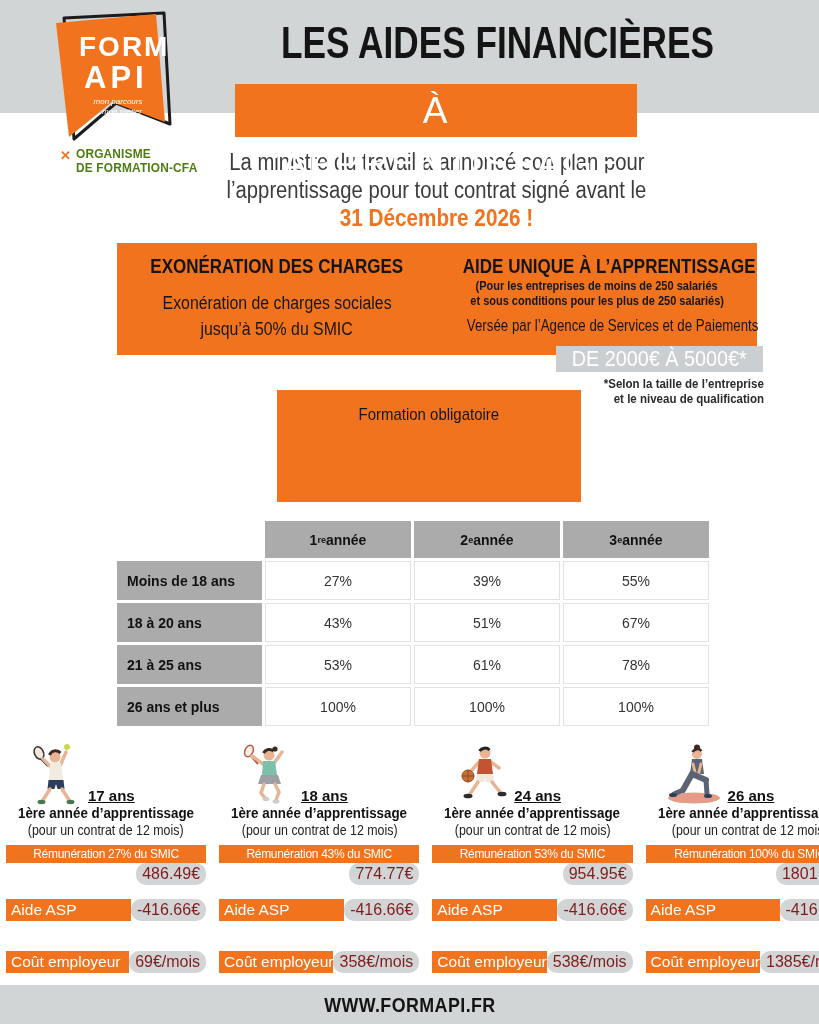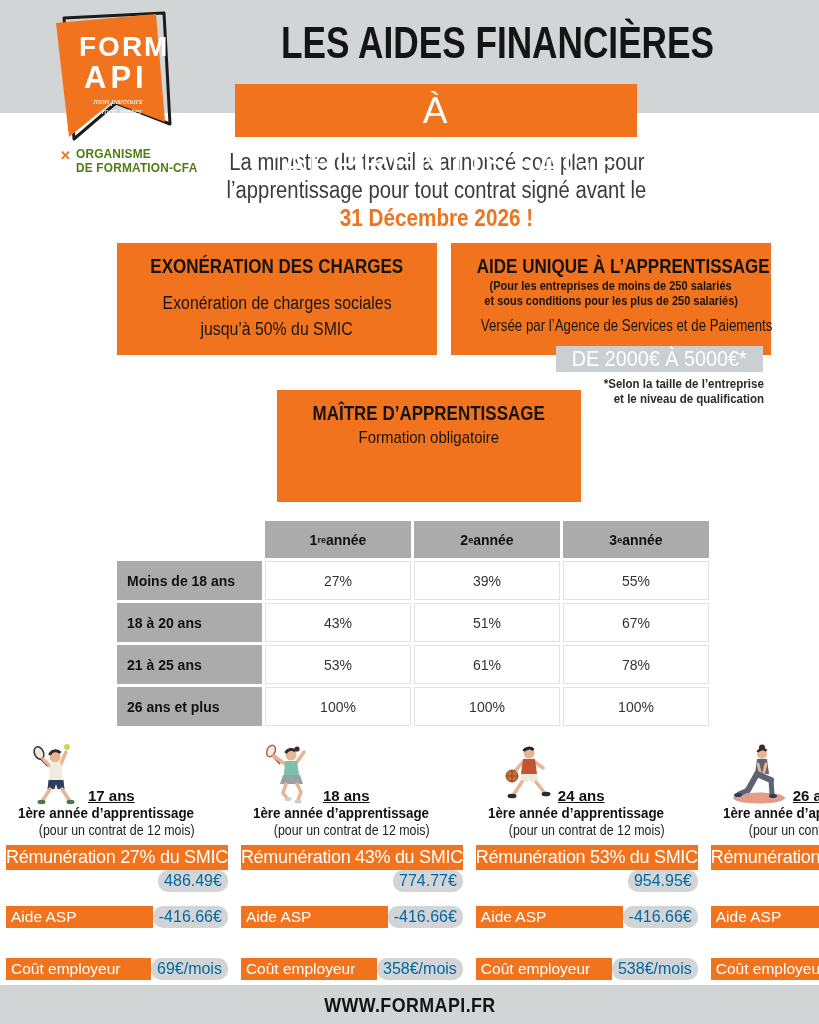--- a/index.html
+++ b/index.html
@@ -22,21 +22,21 @@
   .sx85{transform:scaleX(.85);}
   .sx88{transform:scaleX(.88);}
   .sx90{transform:scaleX(.90);}
   .or{transform-origin:right center;}
   .ol{transform-origin:left center;}
   
   .intro{position:absolute;left:54px;top:148px;width:765px;text-align:center;color:#3c3c3c;
          font-size:23px;line-height:28px;}
   .intro .date{color:#F2731D;font-weight:bold;}
   
-  .cards{position:absolute;left:117px;top:243px;display:flex;gap:14px;}
+  .cards{position:absolute;left:117px;top:243px;display:flex;gap:0;}
   .card{width:320px;height:112px;background:#F2731D;box-sizing:border-box;text-align:center;
         padding-top:12px;color:#161616;}
   .card-title{font-weight:bold;font-size:20px;color:#141414;}
   .card-body1{margin-top:12px;font-size:18px;line-height:26px;}
   .card-cond{margin-top:1px;font-size:12.5px;line-height:15px;font-weight:600;}
   .card-body2{margin-top:8px;font-size:16px;}
   .amount{position:absolute;left:556px;top:346px;width:207px;height:26px;background:#CBCFD1;z-index:6;
           color:#fff;font-size:22px;line-height:26px;text-align:center;}
   .amount-note{position:absolute;left:538px;top:376px;width:226px;text-align:right;
                font-size:12.8px;font-weight:600;line-height:15px;color:#2b2b2b;}
@@ -55,24 +55,24 @@
   sup{font-size:9px;line-height:0;}
   
   .profiles{position:absolute;left:6px;top:744px;width:807px;display:grid;
             grid-template-columns:repeat(4,1fr);gap:13px;}
   .p-head{position:relative;height:60px;}
   .p-icon{position:absolute;left:16px;top:-2px;}
   .p-age{position:absolute;left:82px;bottom:0;font-weight:bold;font-size:15px;color:#111;text-decoration:underline;}
   .p-t1{text-align:left;font-weight:bold;font-size:15.2px;color:#111;height:18px;}
   .p-t2{text-align:center;font-size:14.6px;color:#222;height:17px;}
   .bars{margin-top:6px;}
-  .bar-full{background:#F2731D;color:#fff;font-size:18px;letter-spacing:-.3px;text-align:center;
+  .bar-full{background:#F2731D;color:#fff;font-size:12px;letter-spacing:-.3px;text-align:center;
             padding:2px 0;white-space:nowrap;overflow:hidden;}
   .val-line{display:flex;justify-content:flex-end;}
-  .val-box{background:#D2D4D5;color:#0369a1;font-size:16px;padding:2px 6px;white-space:nowrap;border-radius:10px;}
+  .val-box{background:#D2D4D5;color:#7f1d1d;font-size:16px;padding:2px 6px;white-space:nowrap;border-radius:10px;}
   .bar-row{display:flex;margin-top:14px;}
   .bar-row.last{margin-top:30px;}
   .bar-lbl{flex:1;background:#F2731D;color:#fff;font-size:15.5px;padding:2px 0 2px 5px;
            white-space:nowrap;overflow:hidden;text-align:left;}
   
   .footer{position:absolute;left:0;bottom:0;width:819px;height:39px;background:#D2D5D6;
           display:flex;align-items:center;justify-content:center;}
   .footer-txt{font-weight:bold;font-size:21px;color:#141414;letter-spacing:.5px;text-decoration:underline;}
 </style>
 </head>
@@ -125,21 +125,20 @@
     </div>
   </div>
 
   <div class="amount"><span class="sx sx90">DE 2000€ À 5000€*</span></div>
   <div class="amount-note">
     <span class="sx sx90 or">*Selon la taille de l’entreprise</span><br>
     <span class="sx sx90 or">et le niveau de qualification</span>
   </div>
 
   <div class="maitre">
-    <div class="card-title"><span class="sx sx85">MAÎTRE D’APPRENTISSAGE</span></div>
     <div class="maitre-b2"><span class="sx sx88">Formation obligatoire</span></div>
   </div>
 
   <div class="rtable">
     <div class="tc tempty"></div>
     <div class="tc th">
         <span>1</span>
         <sup>re</sup>
         <span> année</span>
       </div>

